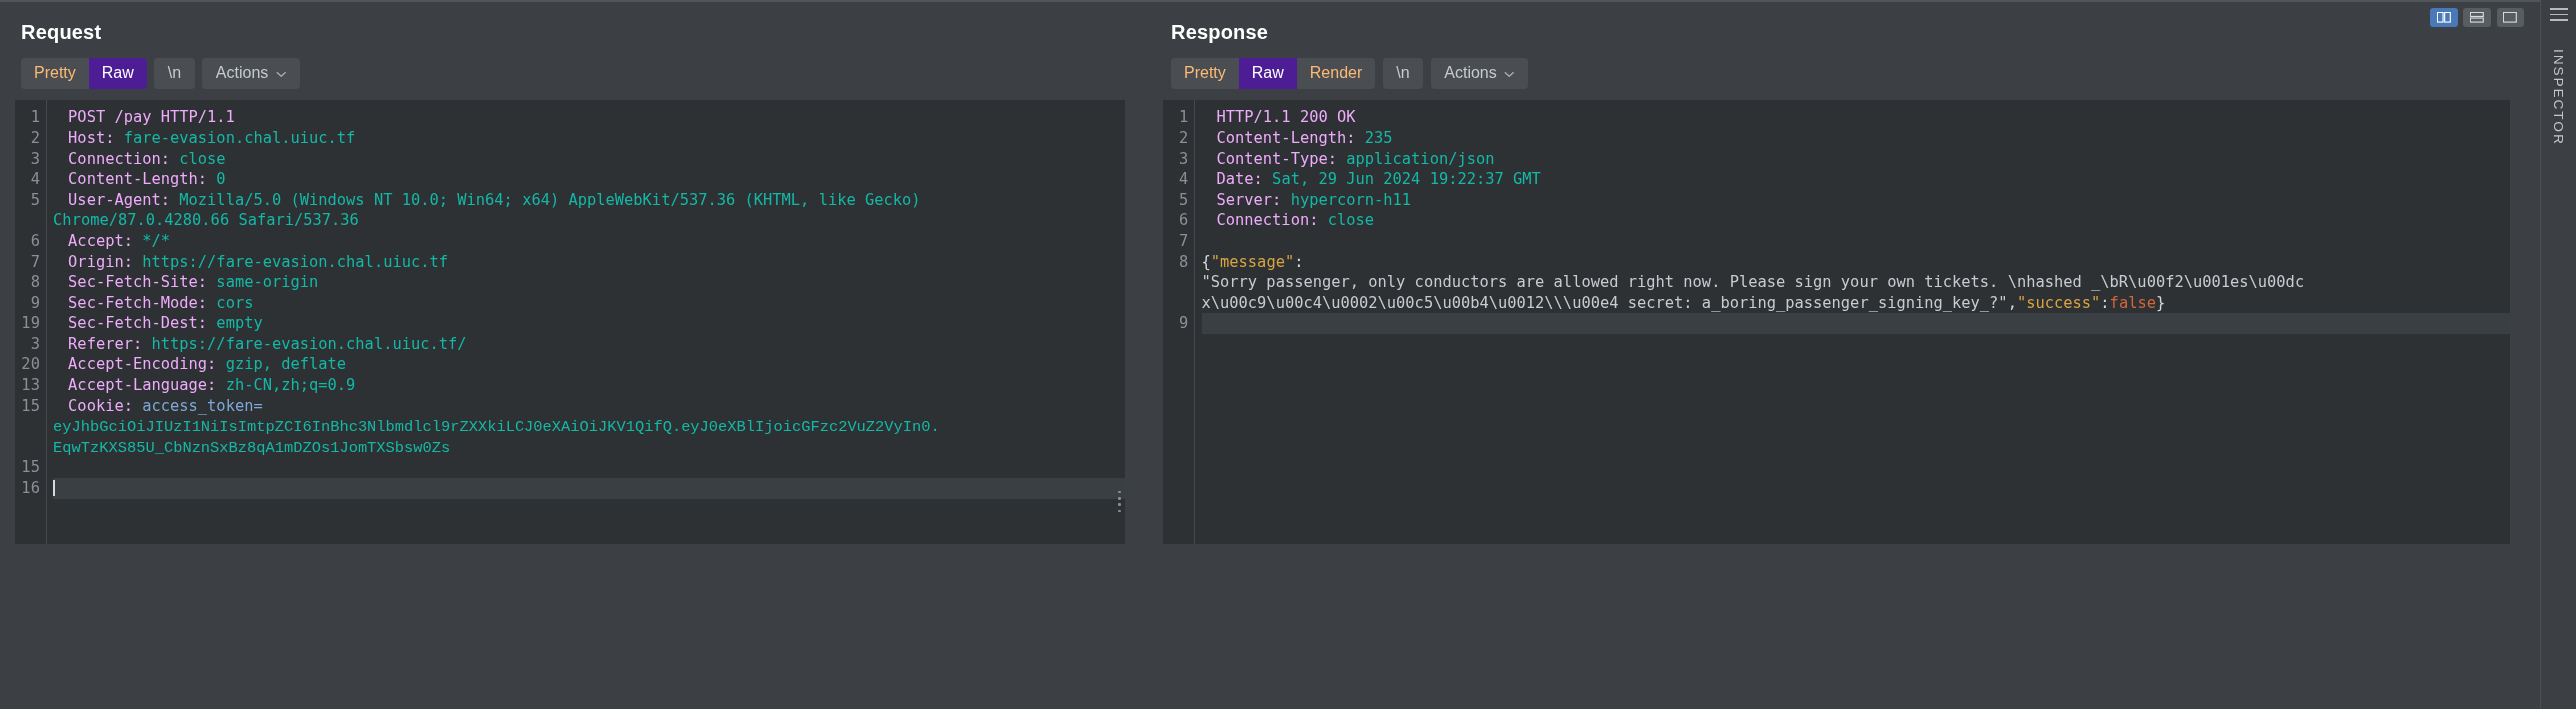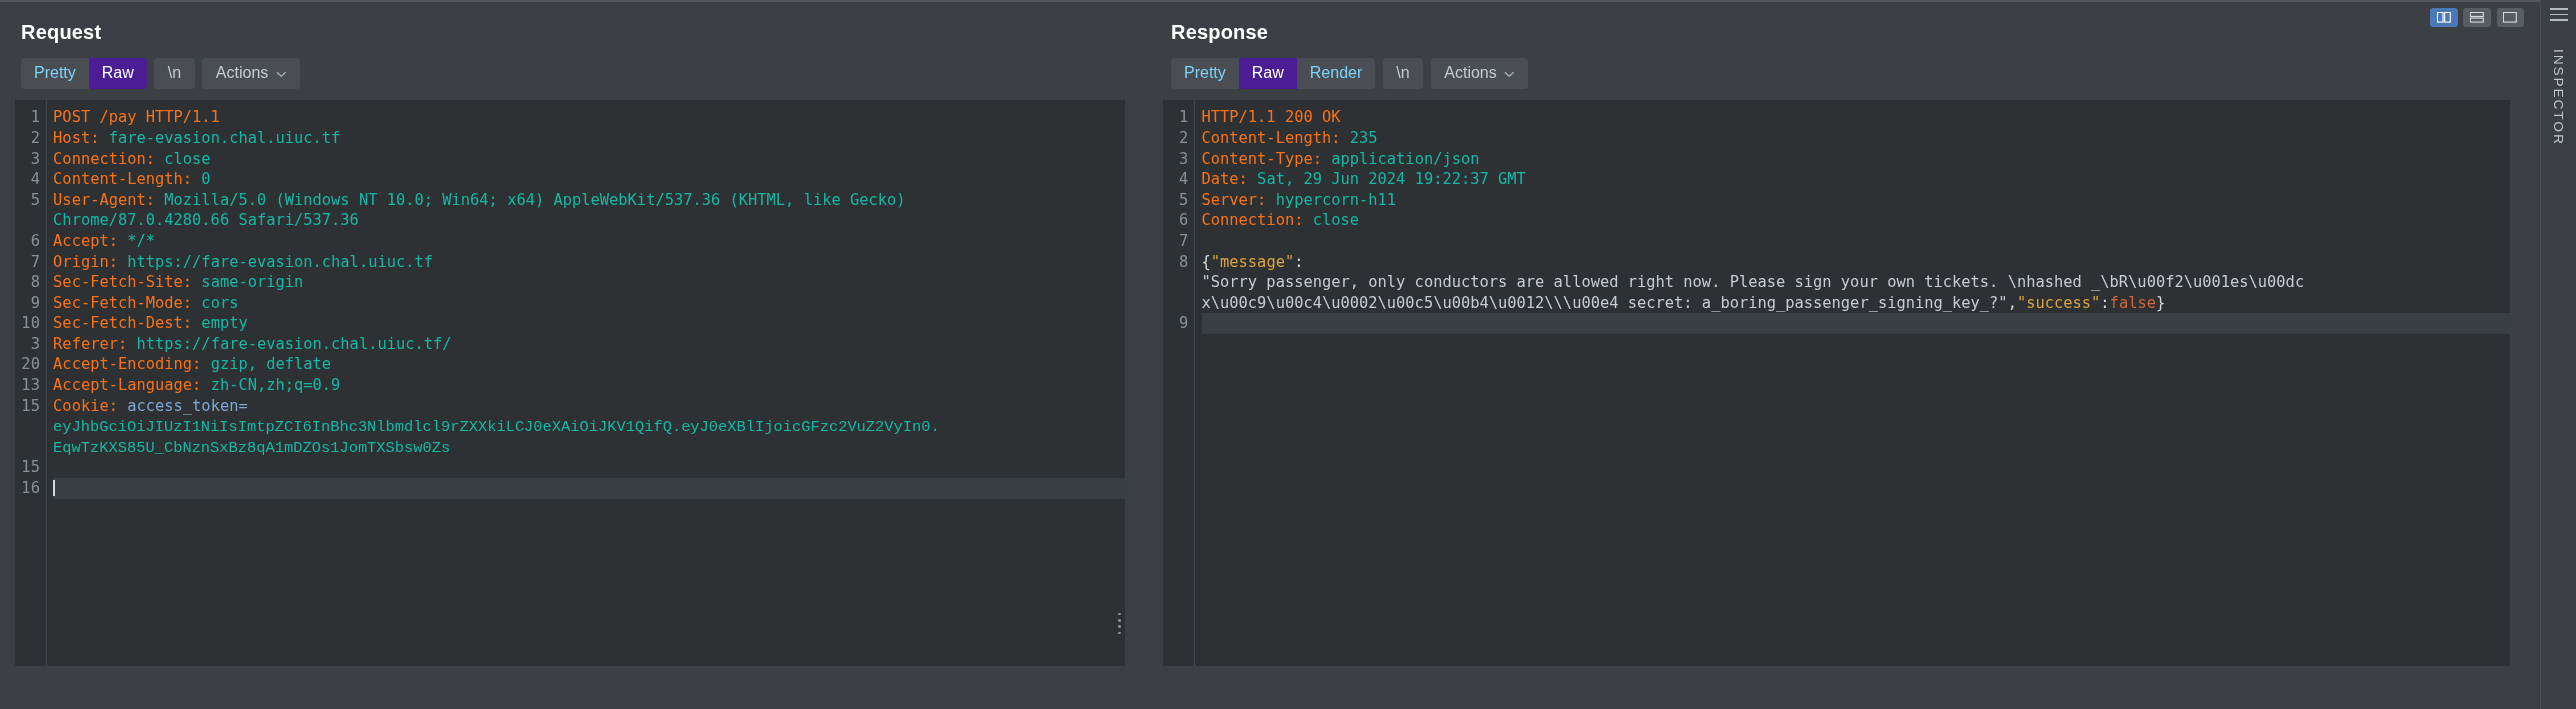--- a/index.html
+++ b/index.html
@@ -8,41 +8,41 @@
     background:#3c4044;
     font-family:"Liberation Sans", sans-serif;
     overflow:hidden;
   }
   .app { position:relative; width:2576px; height:710px; display:flex; }
 
   
   .topline { position:absolute; top:0; left:0; width:2576px; height:2.4px; background:#52565a; }
 
   
-  .pane { position:relative; height:666px; display:flex; flex-direction:column; padding-top:2.4px; }
+  .pane { position:relative; height:544px; display:flex; flex-direction:column; padding-top:2.4px; }
   .pane-request  { width:1146px; }
   .pane-response { width:1360px; }
   .pane-divider  { width:4px; background:#3c4044; }
 
   .pane-head { padding:18px 0 0 21px; }
   .pane-title {
     font-size:20px; font-weight:bold; color:#ffffff;
     letter-spacing:0.2px; line-height:24px;
   }
 
   
   .toolbar { display:flex; align-items:center; gap:7.3px; padding:13.7px 0 9.7px 21px; }
   .seg { display:flex; background:#4a4e52; border-radius:4px; overflow:hidden; }
   .seg-btn {
     font-size:16px; line-height:16px; padding:7.3px 13px 8px;
     color:#b6bbbf; background:transparent; border:none; cursor:pointer;
     font-family:"Liberation Sans", sans-serif; white-space:nowrap;
   }
   .seg-btn.active { background:#4c1d95; color:#ffffff; }
-  .seg-btn.disabled { color:#7dd3fc; cursor:default; }
+  .seg-btn.disabled { color:#fdba74; cursor:default; }
   .pill {
     background:#4a4e52; border-radius:4px; font-size:16px; line-height:16px;
     padding:7.3px 13.7px 8px; color:#c6cbcf; cursor:pointer; white-space:nowrap;
     display:flex; align-items:center; gap:7.3px; border:none;
     font-family:"Liberation Sans", sans-serif;
   }
   .chev { display:inline-block; width:10.5px; height:6.5px; position:relative; top:0.8px; }
   .chev svg { display:block; }
 
   
@@ -62,21 +62,21 @@
   .gutter .ln.blank { color:transparent; }
 
   .code-wrap { flex:1; overflow:hidden; position:relative; border-left:0.8px solid #45494d; }
   .code {
     padding:7.3px 0 0 6.5px;
     font-family:"DejaVu Sans Mono", monospace; font-size:15.4px; line-height:20.6px;
     color:#d6d9dc; white-space:pre; tab-size:4;
   }
   .code .row { height:20.6px; }
   .code .row.hl { background:#3a3f44; }
-  .k-hdr   { color:#f97316; }
+  .k-hdr   { color:#f0abfc;margin-left:15px; }
   .k-val   { color:#14b8a6; }
   .k-tok   { color:#14b8a6;font-family:Liberation Mono, monospace; }
   .k-name  { color:#7fa7d8; }
   .k-key   { color:#d9a441; }
   .k-str   { color:#c8ccd0; }
   .k-bool  { color:#d4663a; }
   .k-punct { color:#d6d9dc; }
   .caret {
     display:inline-block; width:1.6px; height:15.4px; background:#d6d9dc;
     position:relative; top:2.4px;
@@ -146,21 +146,21 @@
           <div class="ln">1</div>
           <div class="ln">2</div>
           <div class="ln">3</div>
           <div class="ln">4</div>
           <div class="ln">5</div>
           <div class="ln blank">&nbsp;</div>
           <div class="ln">6</div>
           <div class="ln">7</div>
           <div class="ln">8</div>
           <div class="ln">9</div>
-          <div class="ln">10</div>
+          <div class="ln">19</div>
           <div class="ln">3</div>
           <div class="ln">20</div>
           <div class="ln">13</div>
           <div class="ln">15</div>
           <div class="ln blank">&nbsp;</div>
           <div class="ln blank">&nbsp;</div>
           <div class="ln">15</div>
           <div class="ln">16</div>
         </div>
       <div class="code-wrap">

